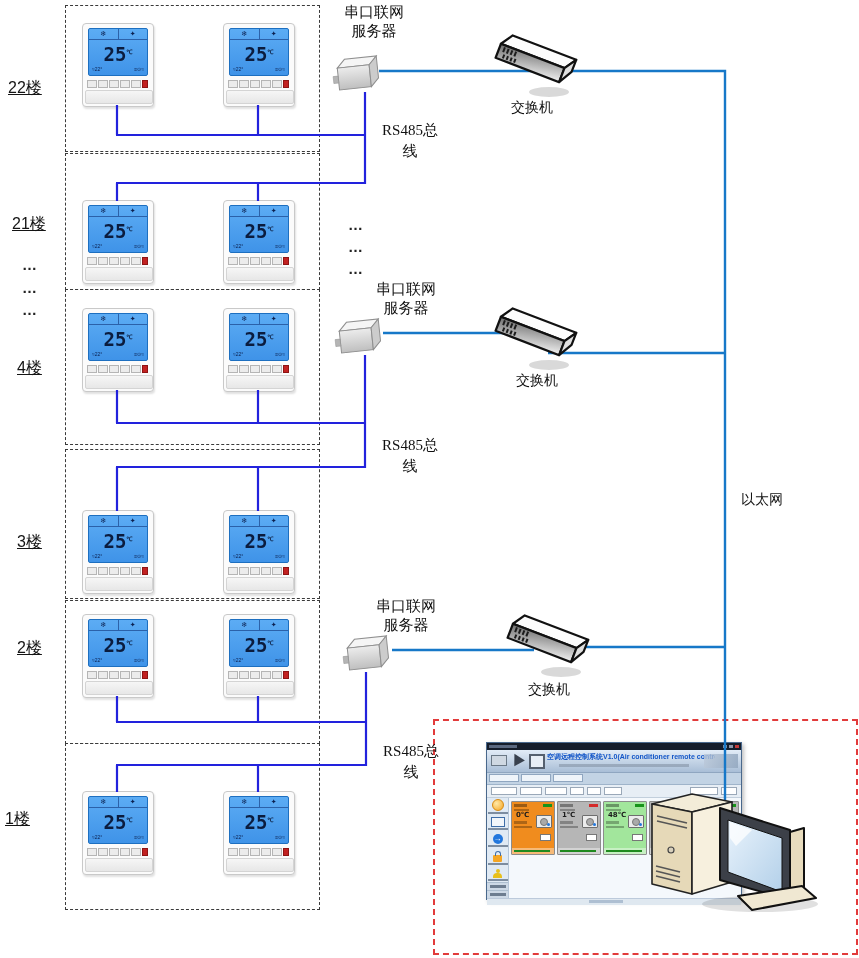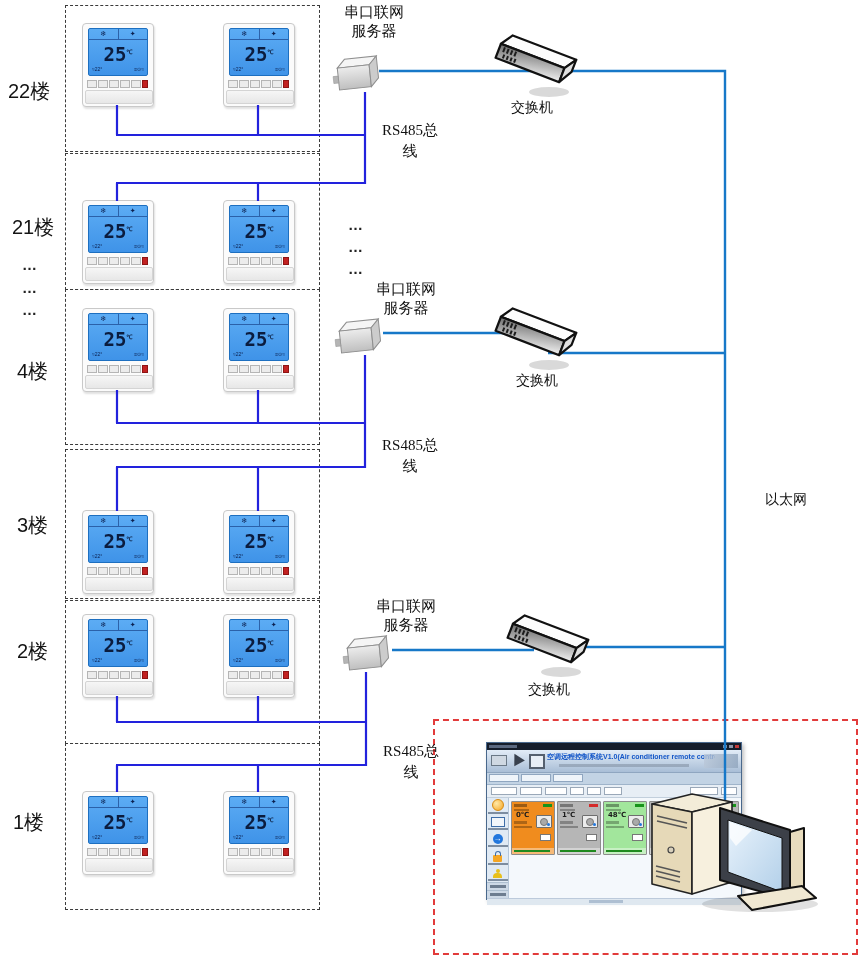--- a/index.html
+++ b/index.html
@@ -3,29 +3,29 @@
 <meta charset="utf-8">
 <style>
   html,body{margin:0;padding:0;background:#fff;}
   #stage{position:relative;width:859px;height:958px;background:#fff;overflow:hidden;
          font-family:"Liberation Sans","DejaVu Sans",sans-serif;}
 
   
   .floor-box{position:absolute;left:65px;width:253px;border:1.6px dashed #3a3a3a;z-index:2;}
 
   
-  .floor-label{position:absolute;font-size:20px;color:#141414;z-index:3;}
+  .floor-label{position:absolute;font-size:16px;color:#141414;z-index:3;text-decoration:underline;}
   .dots{position:absolute;font-size:15px;font-weight:bold;color:#222;letter-spacing:1px;z-index:3;}
 
   
   .cn-label{position:absolute;text-align:center;font-size:15px;line-height:19px;color:#111;z-index:7;
             font-family:"Liberation Serif","DejaVu Serif",serif;}
   .rs-label{position:absolute;width:84px;text-align:center;font-size:15px;line-height:21px;color:#111;z-index:7;
             font-family:"Liberation Serif","DejaVu Serif",serif;}
-  .eth-label{position:absolute;font-size:14px;color:#111;z-index:7;margin-left:24px;}
+  .eth-label{position:absolute;font-size:14px;color:#111;z-index:7;}
   .sw-label{position:absolute;width:64px;text-align:center;font-size:14px;color:#111;z-index:7;}
 
   
   #wires{position:absolute;left:0;top:0;z-index:5;}
   .devsvg{position:absolute;z-index:6;}
 
   
   .stat{position:absolute;width:70px;height:82px;background:#fbfbfb;border:1px solid #c9c9c9;
         border-radius:4px;box-shadow:1px 2px 2px rgba(0,0,0,.12);z-index:4;}
   .stat-screen{position:absolute;left:5px;top:4px;width:58px;height:46px;border:1px solid #1d6fc0;border-radius:2px;
@@ -106,23 +106,23 @@
   <div class="floor-box" style="top:5px;height:145px;"></div>
   <div class="floor-box" style="top:153px;height:135px;"></div>
   <div class="floor-box" style="top:289px;height:154px;"></div>
   <div class="floor-box" style="top:449px;height:148px;"></div>
   <div class="floor-box" style="top:600px;height:142px;"></div>
   <div class="floor-box" style="top:743px;height:165px;"></div>
 
   <div class="floor-label" style="left:8px;top:78px;">22楼</div>
   <div class="floor-label" style="left:12px;top:214px;">21楼</div>
   <div class="floor-label" style="left:17px;top:358px;">4楼</div>
-  <div class="floor-label" style="left:17px;top:512px;">3楼</div>
+  <div class="floor-label" style="left:17px;top:532px;">3楼</div>
   <div class="floor-label" style="left:17px;top:638px;">2楼</div>
-  <div class="floor-label" style="left:13px;top:809px;">1楼</div>
+  <div class="floor-label" style="left:5px;top:809px;">1楼</div>
 
   <div class="dots" style="left:22px;top:256px;">…</div>
   <div class="dots" style="left:22px;top:279px;">…</div>
   <div class="dots" style="left:22px;top:301px;">…</div>
   <div class="dots" style="left:348px;top:216px;">…</div>
   <div class="dots" style="left:348px;top:238px;">…</div>
   <div class="dots" style="left:348px;top:260px;">…</div>
 
   <svg id="wires" width="859" height="958">
 

